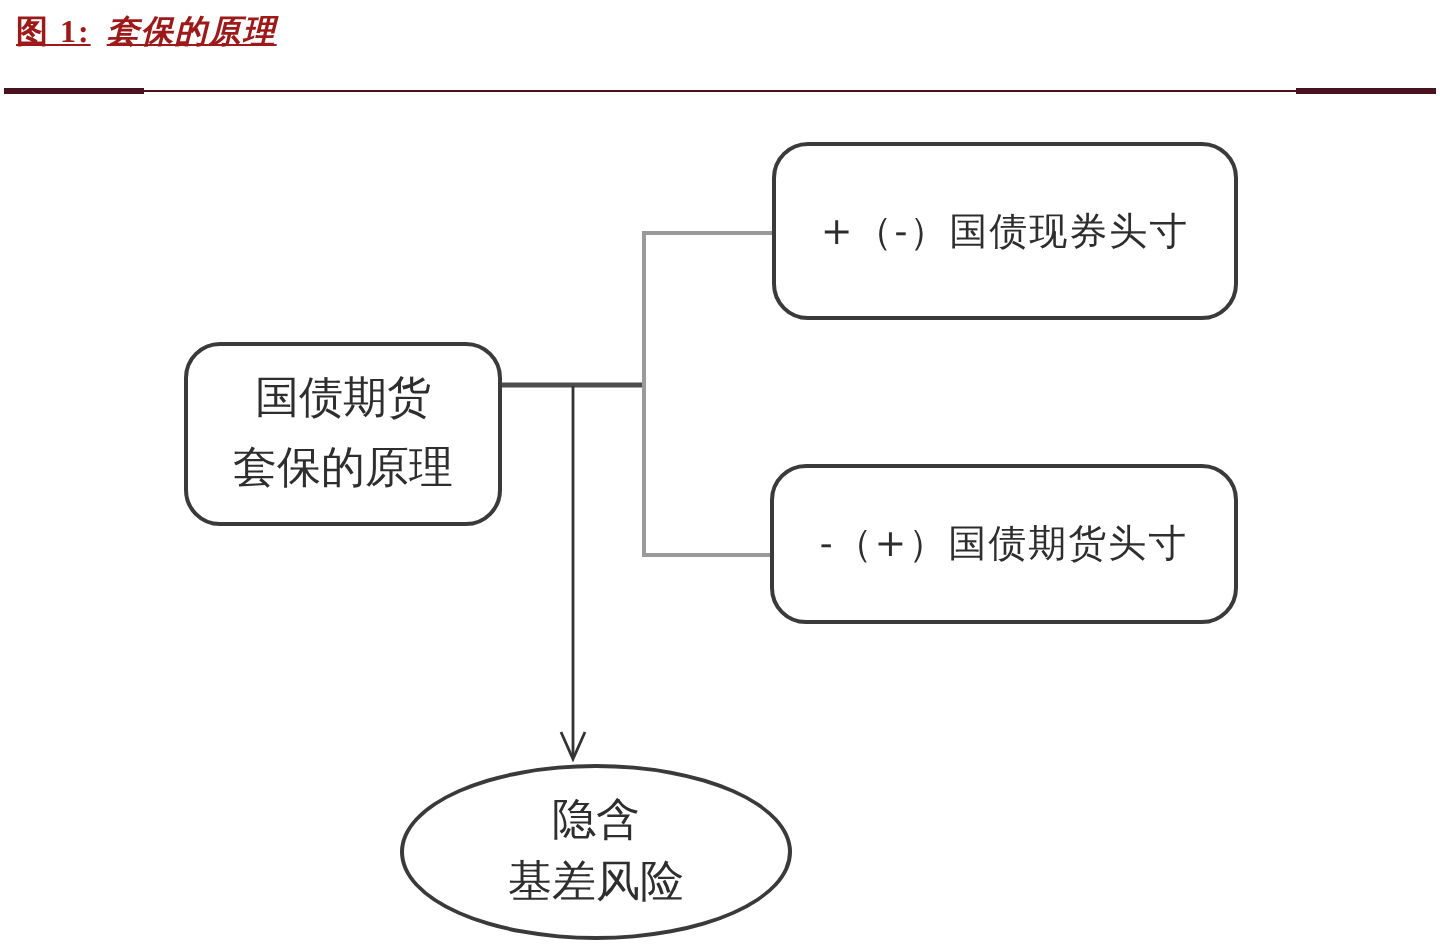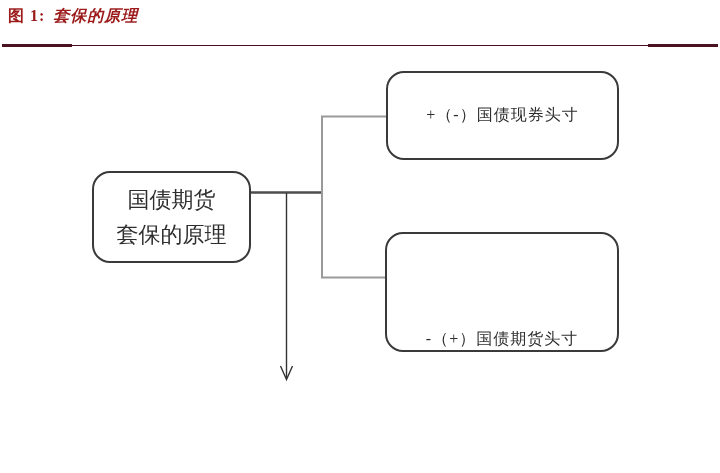--- a/index.html
+++ b/index.html
@@ -19,20 +19,21 @@
   
   .fig-header {
     position: absolute;
     left: 8px;
     top: 6px;
     font-size: 16px;
     font-weight: bold;
     color: #9c1a1a;
     font-family: "Liberation Serif", "DejaVu Serif", serif;
     white-space: nowrap;
+    text-decoration: underline;
   }
   .fig-title-prefix { font-style: normal; letter-spacing: 1px; }
   .fig-title { font-style: italic; margin-left: 8px; letter-spacing: 1px; }
 
   
   .rule-thin {
     position: absolute;
     left: 2px;
     top: 45px;
     width: 716px;
@@ -65,24 +66,24 @@
     justify-content: center;
     color: #2e2e2e;
     font-size: 22px;
     text-align: center;
   }
   .node.rect { border-radius: 18px; }
   .node.ellipse { border-radius: 50%; }
 
   .node.hedge   { left: 92px;  top: 147px; width: 159px; height: 92px; line-height: 35px; margin-top: 24px; }
   .node.cash    { left: 386px; top: 71px;  width: 233px; height: 89px; }
-  .node.futures { left: 385px; top: 232px; width: 234px; height: 120px; justify-content: flex-end; }
+  .node.futures { left: 385px; top: 232px; width: 234px; height: 80px; }
   .node.basis   { left: 200px; top: 382px; width: 196px; height: 88px; line-height: 31px; }
 
-  .node.cash, .node.futures { font-size: 16px; letter-spacing: 1px; font-family: Liberation Serif, serif; }
+  .node.cash, .node.futures { font-size: 19px; letter-spacing: 1px; }
 </style>
 </head>
 <body>
 
 <div class="page">
 
   <div class="fig-header">
     <span class="fig-title-prefix">图 1:</span><span class="fig-title">套保的原理</span>
   </div>
 
@@ -106,14 +107,18 @@
   </div>
 
   <div class="node rect cash">
     <div>+（-）国债现券头寸</div>
   </div>
 
   <div class="node rect futures">
     <div>-（+）国债期货头寸</div>
   </div>
 
+  <div class="node ellipse basis">
+    <div>隐含</div>
+    <div>基差风险</div>
+  </div>
 
 </div>
 
 </body></html>

